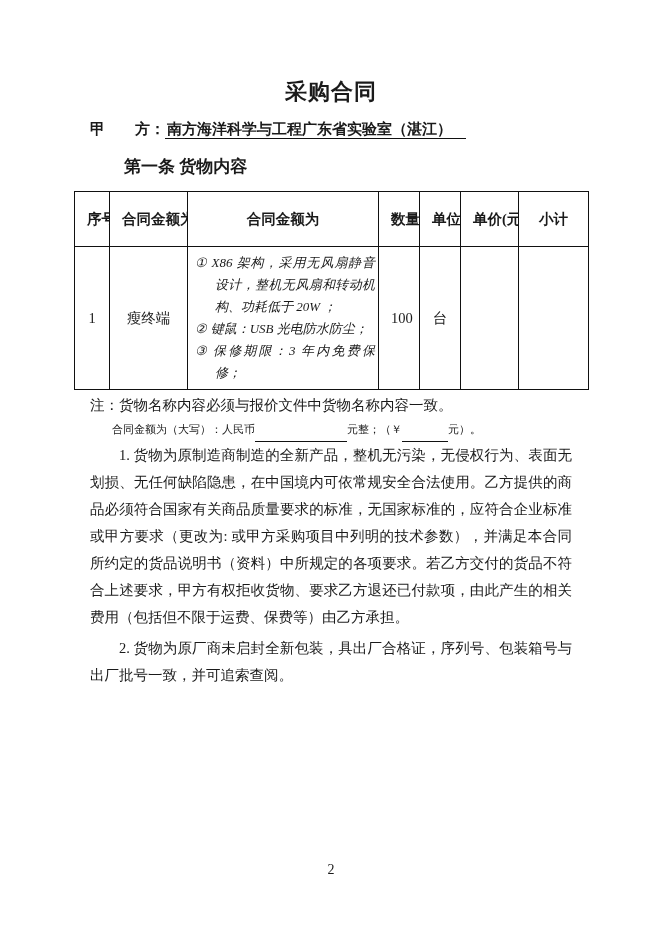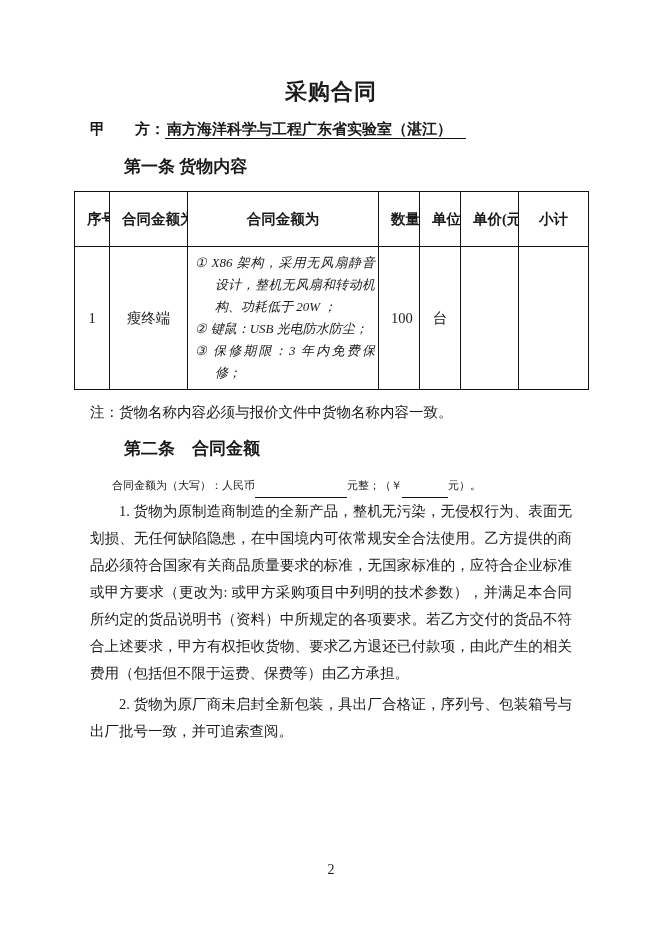--- a/index.html
+++ b/index.html
@@ -75,21 +75,21 @@
   .specs-cell{vertical-align:middle;padding:4px 3px 4px 7px !important;font-style:italic;}
   .spec{
     font-size:13px;
     line-height:22px;
     padding-left:20px;
     text-indent:-20px;
     text-align:justify;
   }
   .spec-marker{margin-right:4px;}
   .note{
-    margin:10px 90px 0 90px;
+    margin:3px 90px 0 90px;
     font-size:14.5px;
     line-height:24px;
     text-align:justify;
   }
   .amount-line{
     margin:0 90px;
     font-size:11px;
     line-height:25px;
     text-indent:2em;
   }
@@ -159,21 +159,20 @@
         <td class="cell-center">100</td>
         <td class="cell-center">台</td>
         <td class="cell-center"></td>
         <td class="cell-center"></td>
       </tr>
     </tbody>
   </table>
 
   <p class="note">注：货物名称内容必须与报价文件中货物名称内容一致。</p>
 
-  <h2 class="sec-head">第二条　合同金额</h2>
 
   <p class="amount-line">
     <span>合同金额为（大写）：人民币</span><span class="blank blank-1"></span><span>元整；（￥</span><span class="blank blank-2"></span><span>元）。</span>
   </p>
 
 
 
   <p class="para s3-para">1. 货物为原制造商制造的全新产品，整机无污染，无侵权行为、表面无划损、无任何缺陷隐患，在中国境内可依常规安全合法使用。乙方提供的商品必须符合国家有关商品质量要求的标准，无国家标准的，应符合企业标准或甲方要求（更改为: 或甲方采购项目中列明的技术参数），并满足本合同所约定的货品说明书（资料）中所规定的各项要求。若乙方交付的货品不符合上述要求，甲方有权拒收货物、要求乙方退还已付款项，由此产生的相关费用（包括但不限于运费、保费等）由乙方承担。</p>
 
   <p class="para s3-para s3-para-2">2. 货物为原厂商未启封全新包装，具出厂合格证，序列号、包装箱号与出厂批号一致，并可追索查阅。</p>

